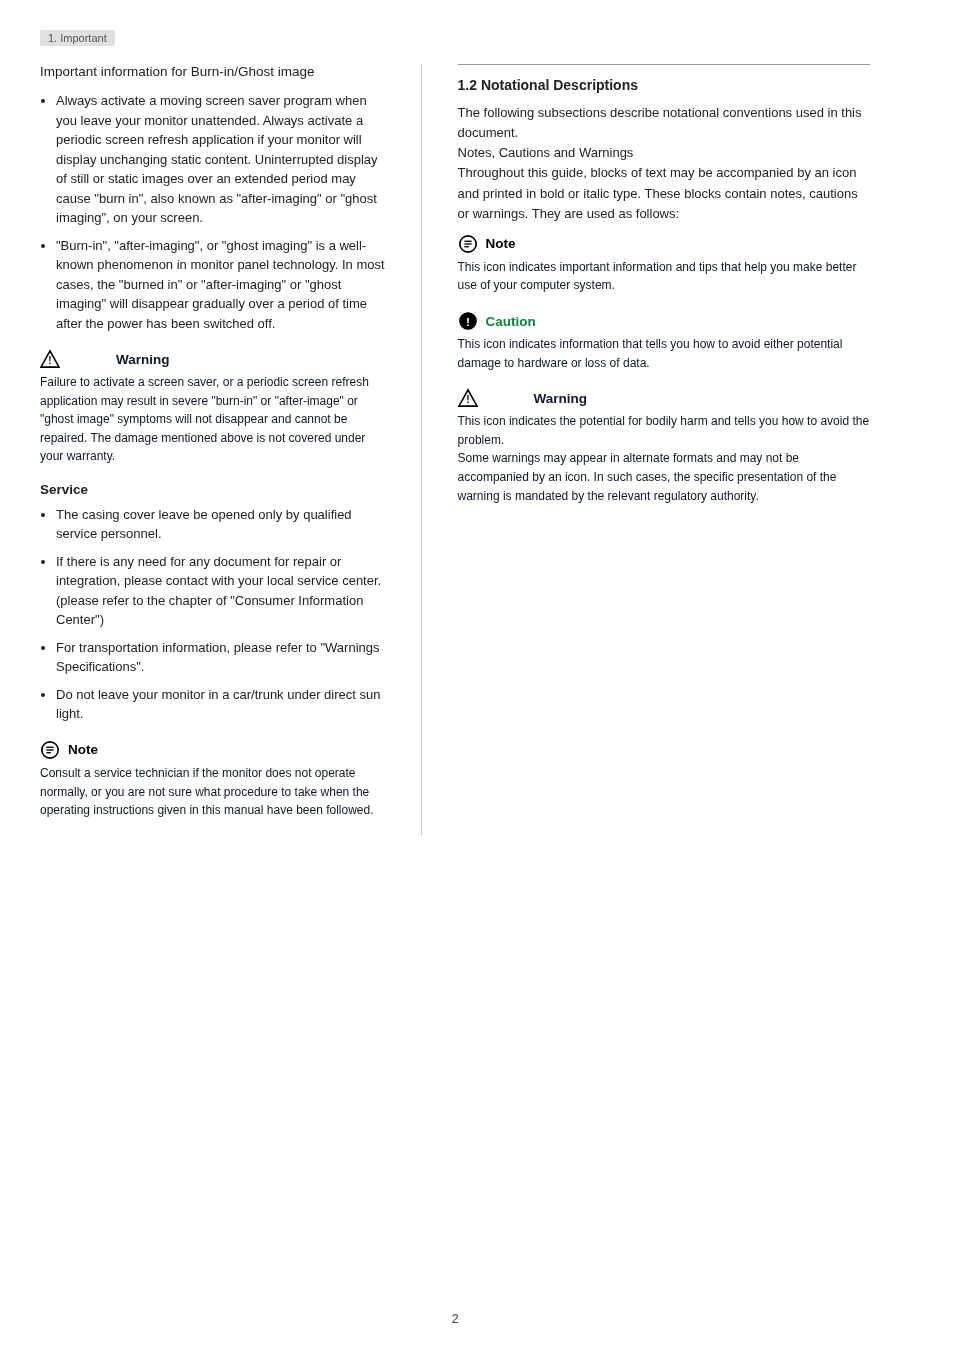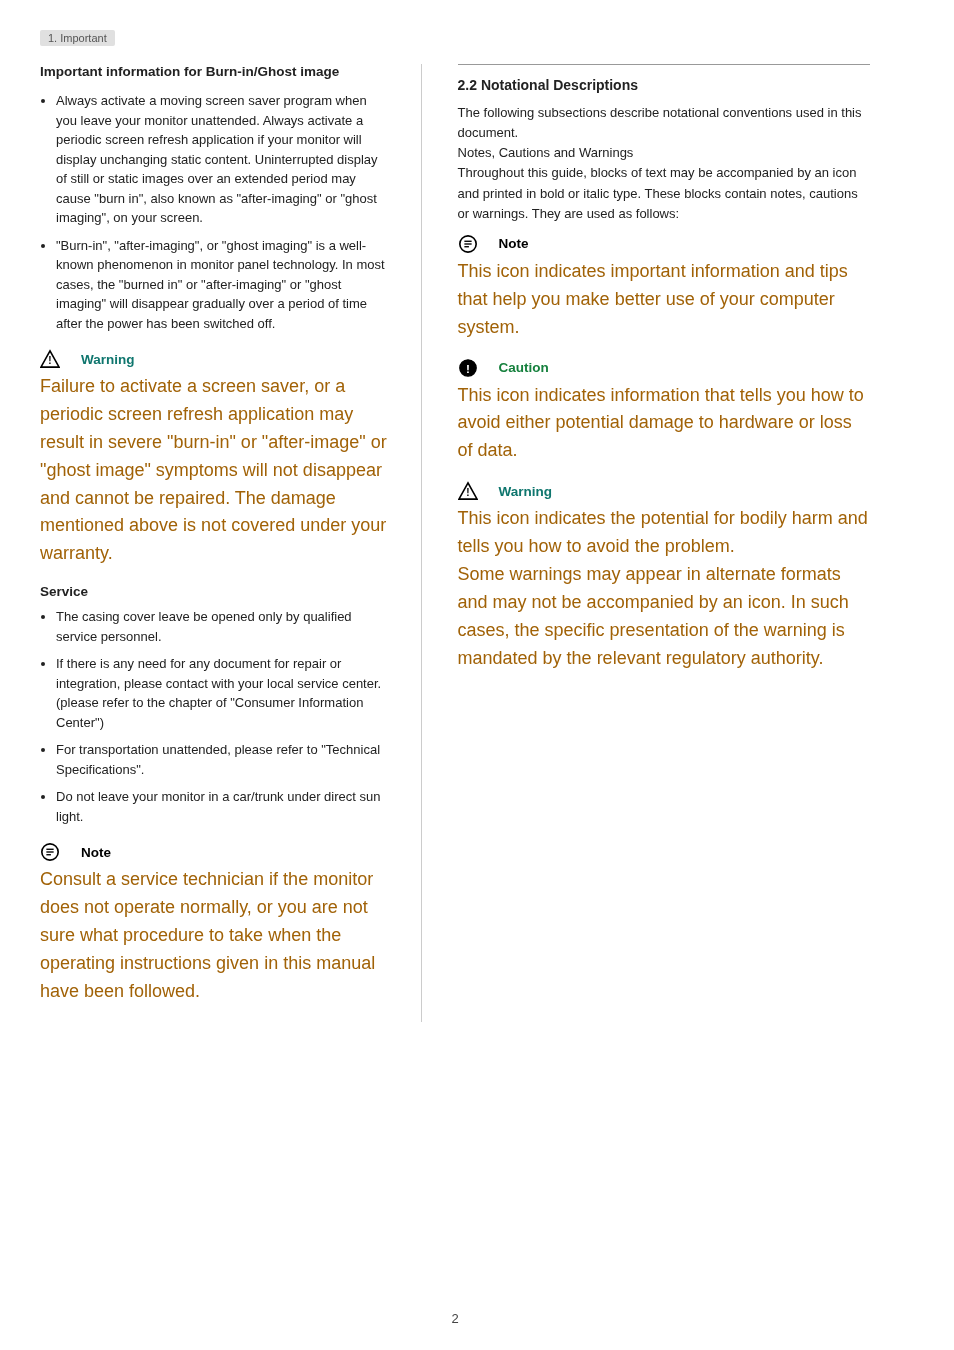--- a/index.html
+++ b/index.html
@@ -35,21 +35,21 @@
       width: 420px;
       padding-right: 32px;
       border-right: 1px solid #ccc;
     }
     .col-right {
       width: 494px;
       padding-left: 36px;
     }
     h2 {
       font-size: 13.5px;
-      font-weight: bold;
+      font-weight: normal;
       margin-bottom: 12px;
     }
     h3 {
       font-size: 14px;
       font-weight: bold;
       margin-bottom: 10px;
     }
     ul {
       padding-left: 16px;
       margin-bottom: 16px;
@@ -64,42 +64,42 @@
       margin-bottom: 8px;
       margin-top: 9px;
       font-size: 13.5px;
     }
     .notice-block {
       margin-bottom: 16px;
     }
     .notice-header {
       display: flex;
       align-items: center;
-      gap: 21px;
+      gap: 8px;
       margin-bottom: 4px;
     }
     .notice-icon {
       width: 20px;
       height: 20px;
       display: inline-flex;
       align-items: center;
       justify-content: center;
       flex-shrink: 0;
     }
     .notice-title {
       font-weight: bold;
       font-size: 13.5px;
     }
-    .warning-title { color: #0f766e; }
+    .warning-title { color: #0f172a; margin-left: 48px; }
     .note-title { color: #000; }
     .caution-title { color: #15803d; }
 
     .notice-text {
-      color: #a16207;
-      font-size: 18px;
+      color: #0f172a;
+      font-size: 12px;
       line-height: 1.55;
       margin-left: 0;
     }
     .divider {
       border: none;
       border-top: 1.5px solid #999;
       margin-bottom: 12px;
     }
     .body-text {
       font-size: 13px;
@@ -159,21 +159,21 @@
           </span>
           <span class="notice-title warning-title">Warning</span>
         </div>
         <div class="notice-text">Failure to activate a screen saver, or a periodic screen refresh application may result in severe "burn-in" or "after-image" or "ghost image" symptoms will not disappear and cannot be repaired. The damage mentioned above is not covered under your warranty.</div>
       </div>
 
       <div class="section-label">Service</div>
       <ul>
         <li>The casing cover leave be opened only by qualified service personnel.</li>
         <li>If there is any need for any document for repair or integration, please contact with your local service center. (please refer to the chapter of "Consumer Information Center")</li>
-        <li>For transportation unattended, please refer to "Technical Specifications".</li>
+        <li>For transportation information, please refer to "Warnings Specifications".</li>
         <li>Do not leave your monitor in a car/trunk under direct sun light.</li>
       </ul>
 
       <div class="notice-block">
         <div class="notice-header">
           <span class="notice-icon">
             <svg class="note-circle" viewBox="0 0 22 22" xmlns="http://www.w3.org/2000/svg">
               <circle cx="11" cy="11" r="9" fill="none" stroke="#000" stroke-width="1.8"></circle>
               <line x1="7" y1="8" x2="15" y2="8" stroke="#000" stroke-width="1.5"></line>
               <line x1="7" y1="11" x2="15" y2="11" stroke="#000" stroke-width="1.5"></line>
@@ -183,21 +183,21 @@
           <span class="notice-title note-title">Note</span>
         </div>
         <div class="notice-text">Consult a service technician if the monitor does not operate normally, or you are not sure what procedure to take when the operating instructions given in this manual have been followed.</div>
       </div>
 
     </div>
 
     <div class="col-right">
 
       <hr class="divider">
-      <h3>2.2 Notational Descriptions</h3>
+      <h3>1.2 Notational Descriptions</h3>
 
       <div class="body-text" style="white-space: pre-line;">The following subsections describe notational conventions used in this document.
 Notes, Cautions and Warnings
 Throughout this guide, blocks of text may be accompanied by an icon and printed in bold or italic type. These blocks contain notes, cautions or warnings. They are used as follows:</div>
 
       <div class="notice-block">
         <div class="notice-header">
           <span class="notice-icon">
             <svg class="note-circle" viewBox="0 0 22 22" xmlns="http://www.w3.org/2000/svg">
               <circle cx="11" cy="11" r="9" fill="none" stroke="#000" stroke-width="1.8"></circle>

